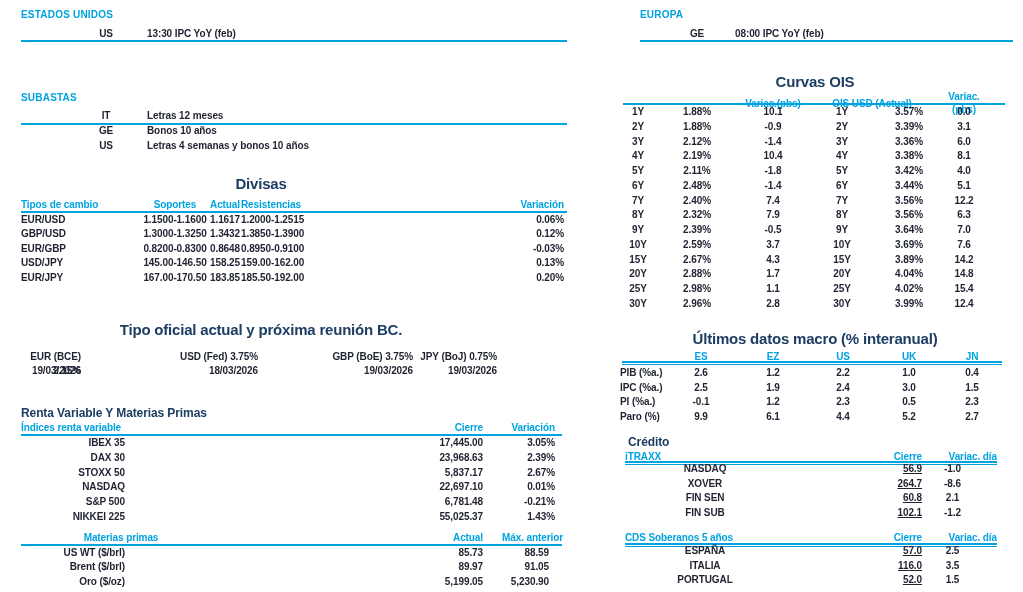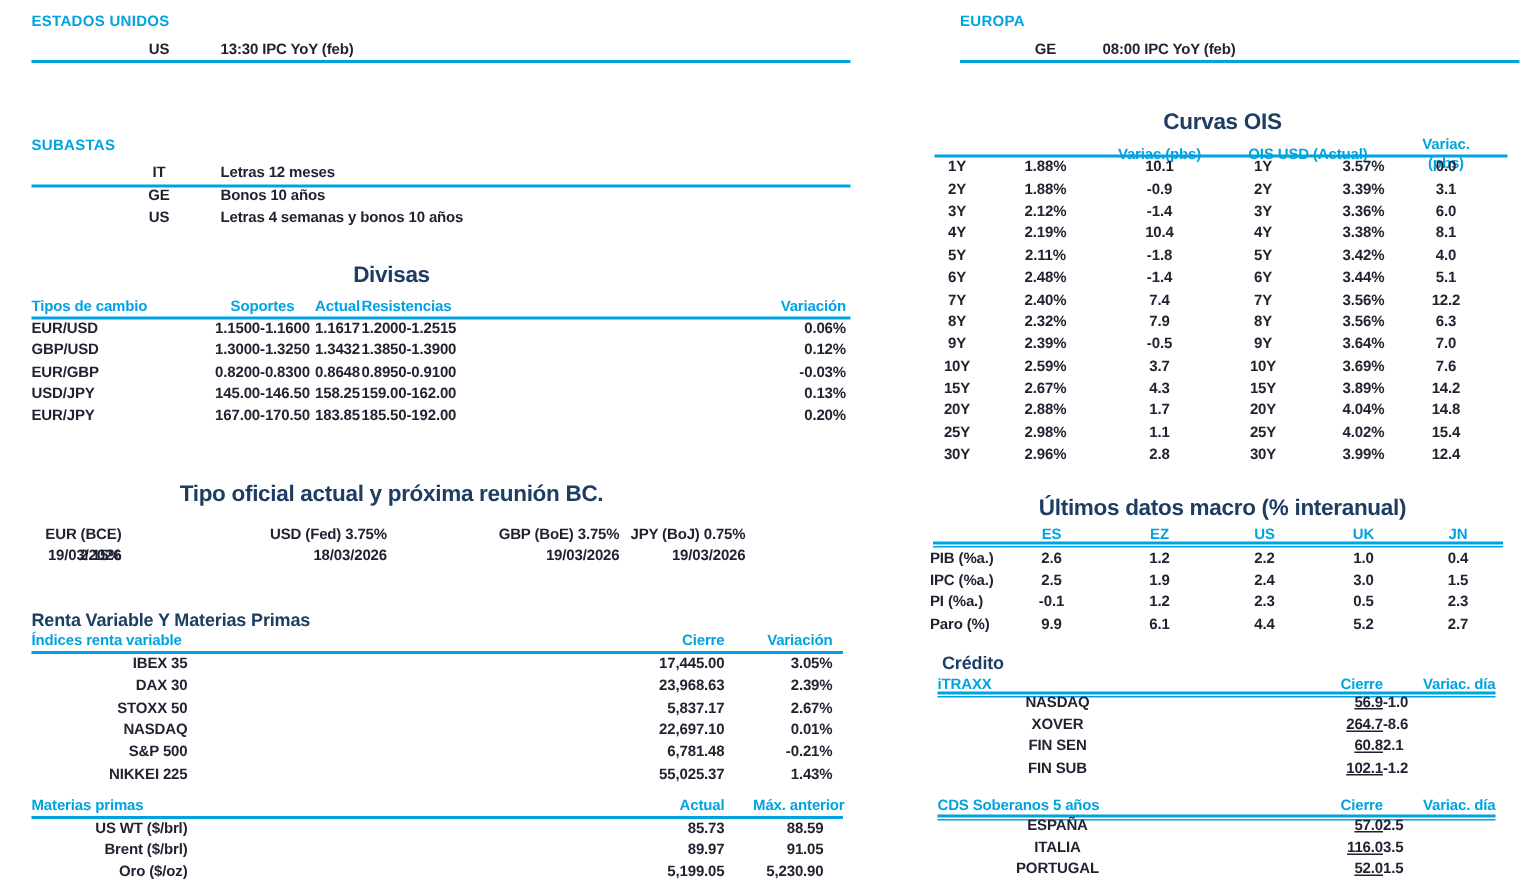--- a/index.html
+++ b/index.html
@@ -46,21 +46,21 @@
   .g-bc span{text-align:right;}
   .flat .trow{display:contents;}
 
   
   .g-rvh{grid-template-columns:200px 262px 72px;}
   .g-rvh .c0{text-align:left;} .g-rvh .c1,.g-rvh .c2{text-align:right;}
   .g-rv{grid-template-columns:104px 358px 72px;}
   .g-rv span{text-align:right;}
   #rv-rows .trow{height:14.8px;line-height:14.8px;}
   .g-mph{grid-template-columns:200px 262px 80px;}
-  .g-mph .c0{text-align:left;} .g-mph .c1,.g-mph .c2{text-align:right;}
+  .g-mph .c0{text-align:center;} .g-mph .c1,.g-mph .c2{text-align:right;}
   .g-mp{grid-template-columns:104px 358px 80px;}
   .g-mp span{text-align:right;}
   .g-mp .c2{padding-right:14px;}
 
   
   .g-oish{grid-template-columns:118px 64px 134px 50px;}
   .g-oish span{text-align:center;}
   .g-ois{grid-template-columns:30px 88px 64px 74px 60px 50px;}
   .g-ois span{text-align:center;}
   #ois-rows .trow{height:14.77px;line-height:14.77px;}
@@ -69,21 +69,21 @@
   .g-mac{grid-template-columns:45px 72px 72px 68px 64px 62px;}
   .g-mac span{text-align:center;}
   .g-mac .c0{text-align:left;}
   #mac-rows .trow{height:14.7px;line-height:14.7px;}
 
   
   .g-crh{grid-template-columns:160px 137px 75px;}
   .g-crh .c0{text-align:left;} .g-crh .c1,.g-crh .c2{text-align:right;}
   .g-cr{grid-template-columns:160px 137px 75px;}
   .g-cr .c0{text-align:center;} .g-cr .c1{text-align:right;text-decoration:underline;}
-  .g-cr .c2{text-align:left;padding-right:14px;}
+  .g-cr .c2{text-align:center;padding-right:14px;}
   #cr-rows .trow,#cds-rows .trow{height:14.7px;line-height:14.7px;}
 </style>
 </head>
 <body>
 
 <div class="abs shead" style="left:21px;top:9px;width:546px">ESTADOS UNIDOS</div>
 <div class="abs t" id="us-cal" style="left:21px;top:26px;width:546px">
     <div class="trow g-cal">
       <span class="c0">US</span>
       <span class="c1">13:30 IPC YoY (feb)</span>

